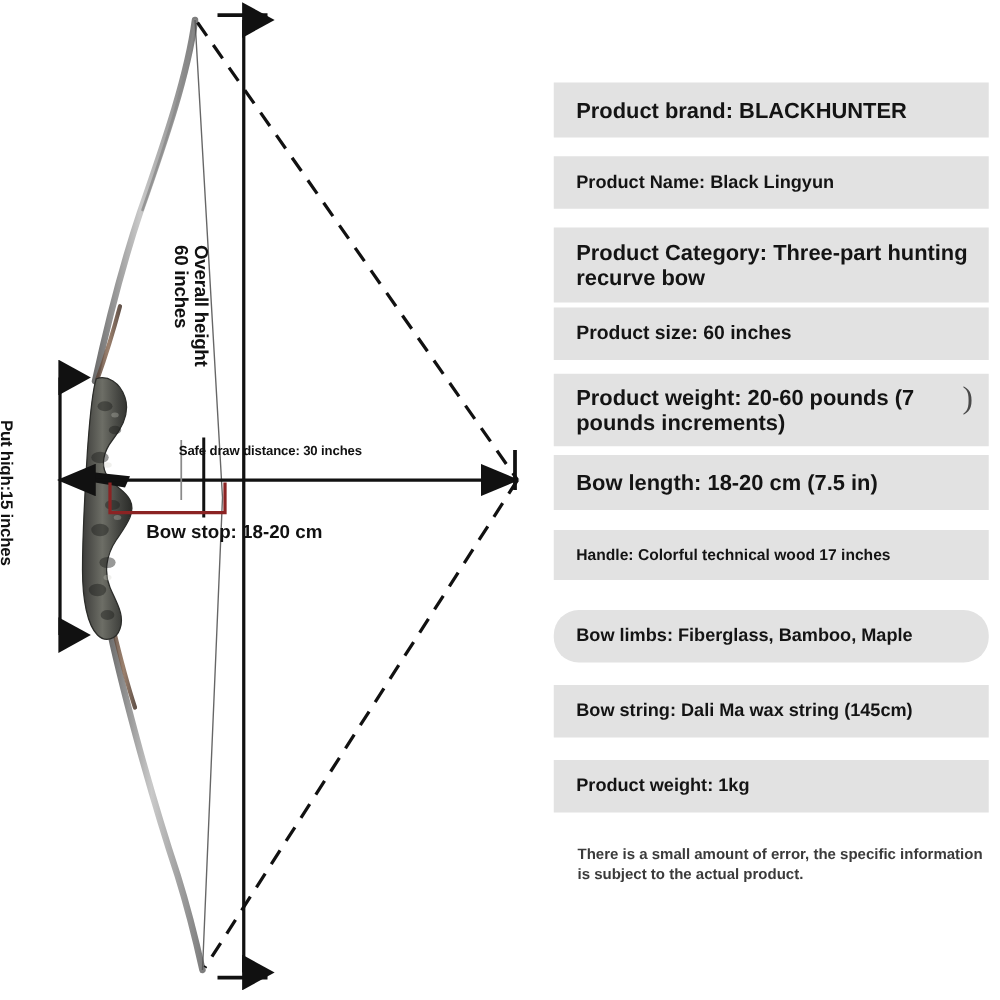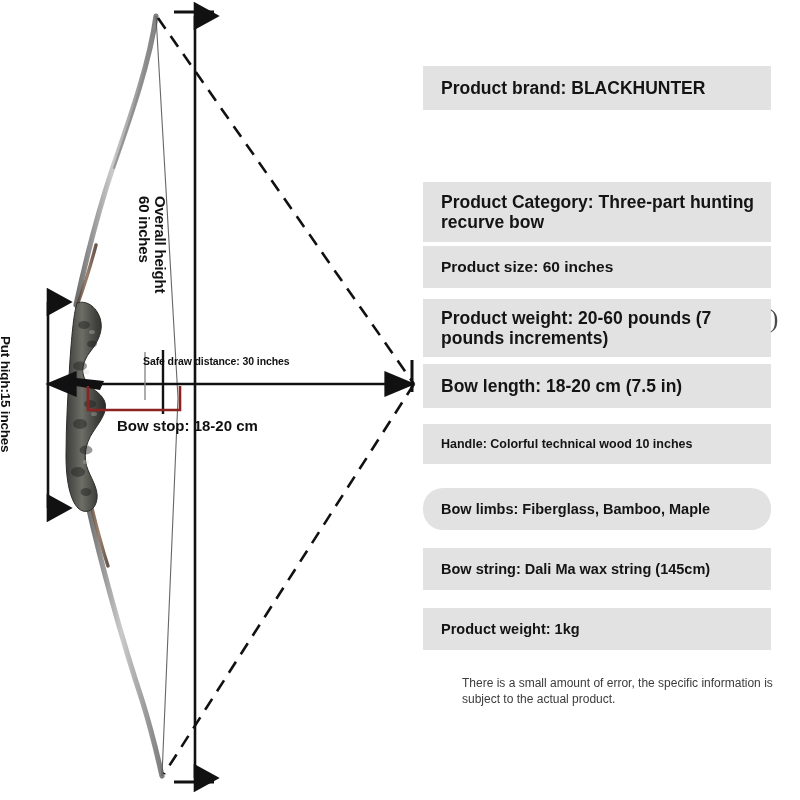--- a/index.html
+++ b/index.html
@@ -71,21 +71,21 @@
 
   #label-bow-stop {
     left: 117px;
     top: 418px;
     font-size: 15px;
   }
 
   
   #spec-panel {
     position: absolute;
-    left: 416px;
+    left: 436px;
     top: 0;
     width: 360px;
     height: 800px;
   }
   .spec-row {
     position: absolute;
     left: 7px;
     width: 348px;
     background: #e2e2e2;
     display: flex;
@@ -129,21 +129,21 @@
   }
   #note-main {
     font-size: 13.5px;
     font-weight: bold;
     color: #7d4a4a;
     line-height: 1.25;
     margin: 0 0 8px 0;
   }
   #note-sub {
     font-size: 12px;
-    font-weight: normal;
+    font-weight: bold;
     color: #3b3b3b;
     line-height: 1.3;
     margin: 0;
   }
 </style>
 </head>
 <body>
 
 <div id="diagram-panel">
 
@@ -270,39 +270,42 @@
 
   <div class="diag-label" id="label-bow-stop">Bow stop: 18-20 cm</div>
 </div>
 
 <div id="spec-panel">
 
   <div class="spec-row" id="spec-row-0">
     <span class="row-text">Product brand: BLACKHUNTER</span>
   </div>
 
+  <div class="spec-row" id="spec-row-1">
+    <span class="row-text">Product Name: Black Lingyun</span>
+  </div>
 
   <div class="spec-row" id="spec-row-2">
     <span class="row-text">Product Category: Three-part hunting recurve bow</span>
   </div>
 
   <div class="spec-row" id="spec-row-3">
     <span class="row-text">Product size: 60 inches</span>
   </div>
 
   <div class="spec-row" id="spec-row-4">
     <span class="row-text">Product weight: 20-60 pounds (7 pounds increments)</span>
   </div>
 
   <div class="spec-row" id="spec-row-5">
     <span class="row-text">Bow length: 18-20 cm (7.5 in)</span>
   </div>
 
   <div class="spec-row" id="spec-row-6">
-    <span class="row-text">Handle: Colorful technical wood 10 inches</span>
+    <span class="row-text">Handle: Colorful technical wood 17 inches</span>
   </div>
 
   <div class="spec-row" id="spec-row-7">
     <span class="row-text">Bow limbs: Fiberglass, Bamboo, Maple</span>
   </div>
 
   <div class="spec-row" id="spec-row-8">
     <span class="row-text">Bow string: Dali Ma wax string (145cm)</span>
   </div>
 

